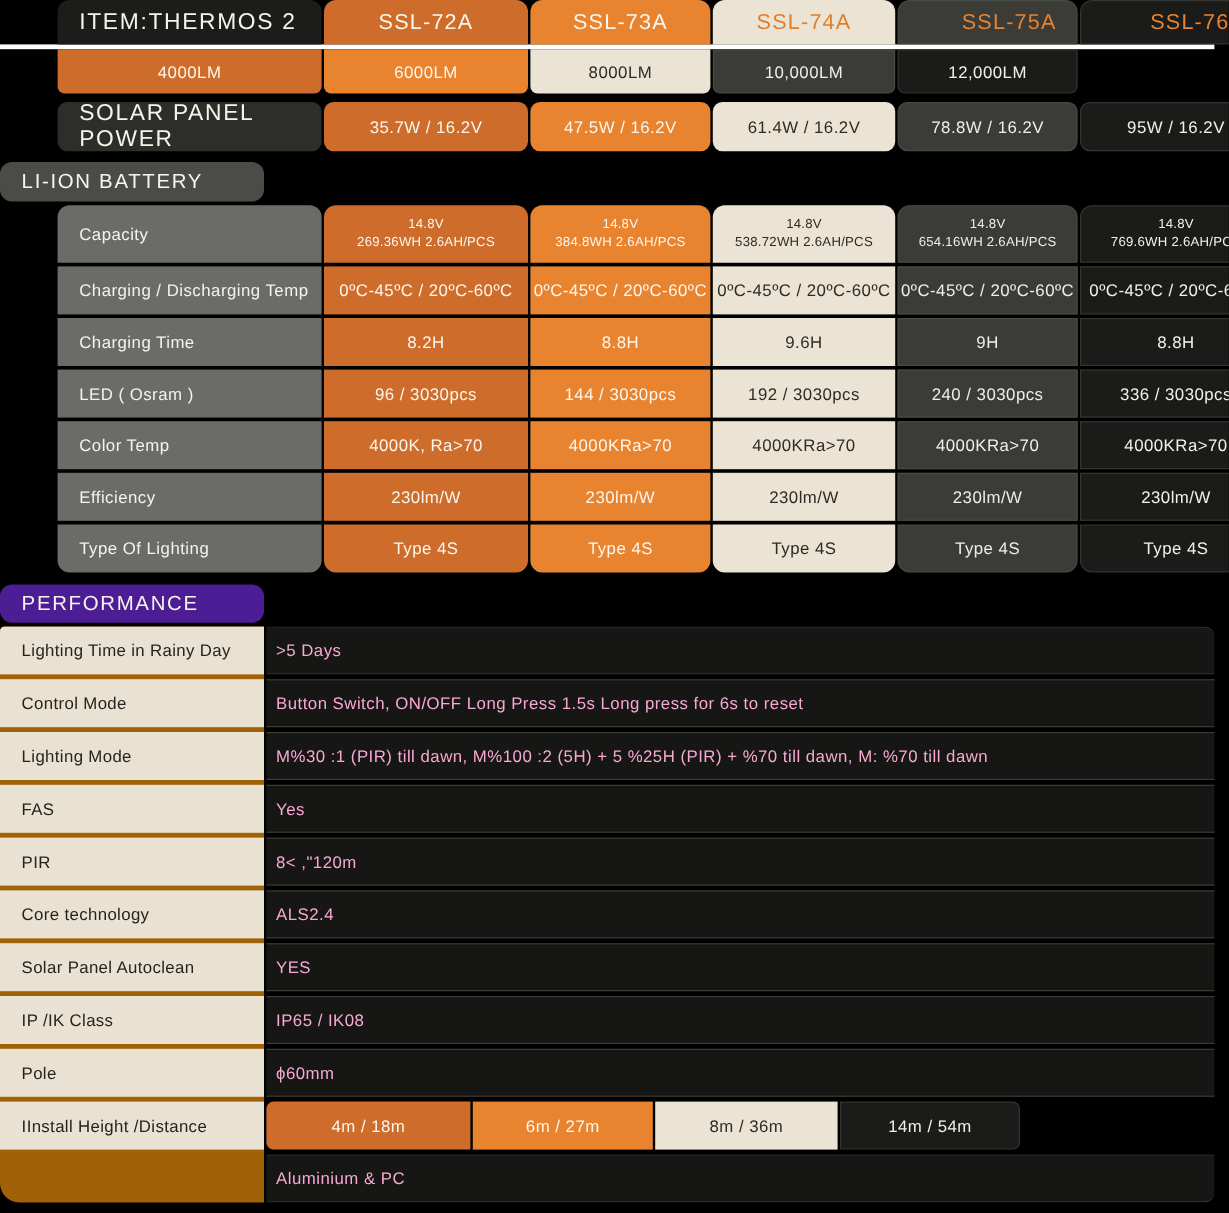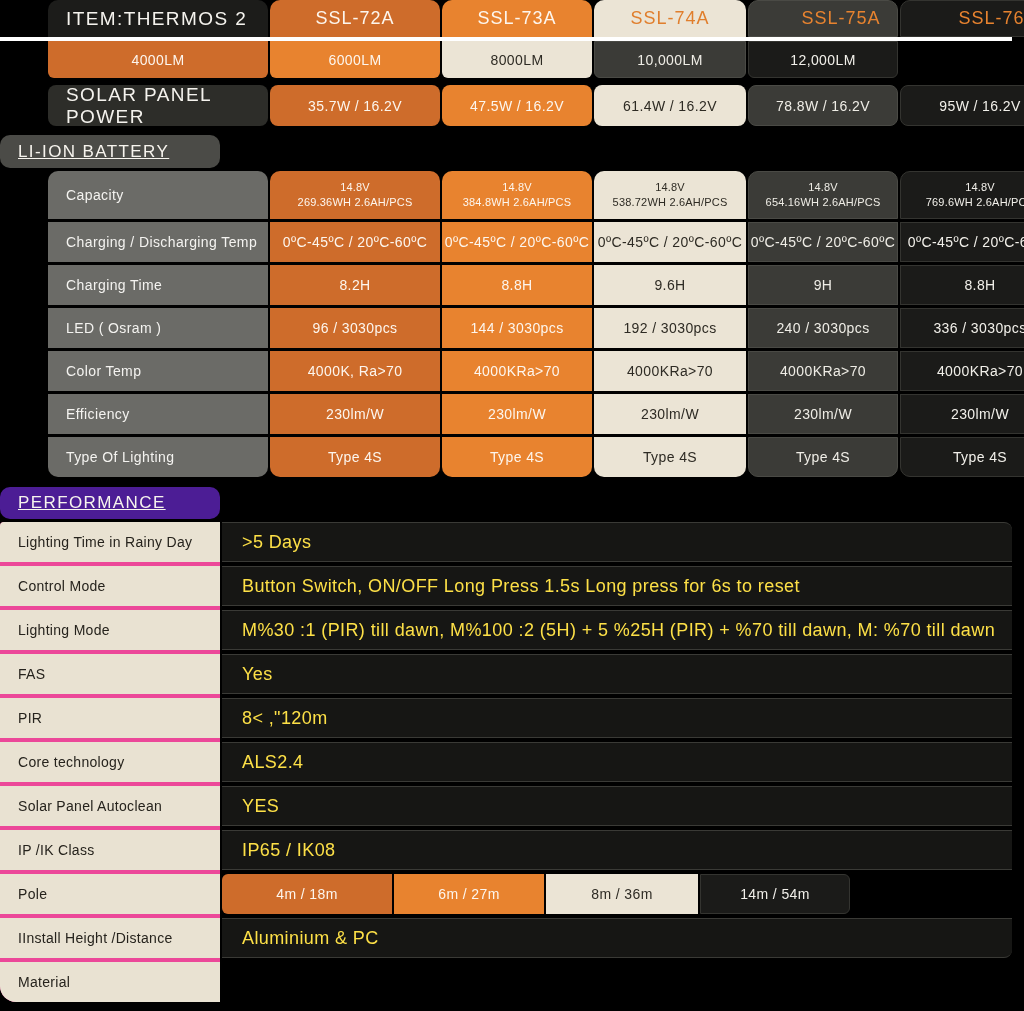--- a/index.html
+++ b/index.html
@@ -39,49 +39,49 @@
   .r2 .cell { height:37px; border-radius:0 0 6px 6px; }
   .gap7 { height:7px; }
   .r3 .cell { height:41px; border-radius:8px; }
   .dark1 { background:#1C1C1A; color:#F5F3EE; }
   .dark2 { background:#2D2D29; color:#F5F3EE; }
   .top-lbl { font-size:19px !important; letter-spacing:1.4px !important; }
 
   
   .sec-title {
     width:220px; display:flex; align-items:center; padding-left:18px;
-    border-radius:10px; color:#F7F4EE; letter-spacing:1.4px; font-size:17px;text-decoration:underline;
+    border-radius:10px; color:#F7F4EE; letter-spacing:1.4px; font-size:17px;
   }
   .sec-battery { height:33px; margin-top:9px; background:#4B4B47; }
   .sec-perf { height:32px; margin-top:10px; background:#4c1d95; }
 
   
   .battery { margin-top:3px; }
   .brow { margin-bottom:3px; }
   .brow .cell { height:40px; }
   .brow.tall .cell { height:48px; }
   .brow .lbl { background:#6B6B67; color:#F4F3F0; }
   .pre { white-space:pre-line; font-size:11px; line-height:1.35; letter-spacing:.2px; }
   .rt { border-radius:10px 10px 0 0; }
   .rb { border-radius:0 0 10px 10px; }
 
   
   .perf { margin-top:3px; display:grid; grid-template-columns:220px 790px; column-gap:2px; }
   .perf-left {
-    display:flex; flex-direction:column; row-gap:4px; background:#ec4899;
+    display:flex; flex-direction:column; row-gap:4px; background:#a16207;
     border-radius:4px 0 0 16px; overflow:hidden;
   }
   .plbl {
     height:40px; flex:0 0 40px; background:#E9E2D2; color:#26231D;
     display:flex; align-items:center; padding-left:18px; font-size:14px; letter-spacing:.3px;
   }
   .perf-right { display:flex; flex-direction:column; row-gap:4px; }
   .pval {
-    height:40px; flex:0 0 40px; background:#161614; color:#fde047;
-    display:flex; align-items:center; padding-left:20px; font-size:18px; letter-spacing:.4px;
+    height:40px; flex:0 0 40px; background:#161614; color:#f9a8d4;
+    display:flex; align-items:center; padding-left:8px; font-size:14px; letter-spacing:.4px;
     border-top:1px solid #3a3a36; border-bottom:1px solid #3a3a36;
   }
   .pval.first { border-radius:0 8px 0 0; }
   .pval.last  { border-radius:0 0 8px 0; }
   .ivals {
     display:grid; grid-template-columns:170px 150px 152px 150px 160px;
     column-gap:2px; height:40px; flex:0 0 40px;
   }
   .ivals .cell { height:40px; }
   .ivals .cell:first-child { border-radius:6px 0 0 6px; }
@@ -195,31 +195,31 @@
       <div class="plbl">Lighting Time in Rainy Day</div>
       <div class="plbl">Control Mode</div>
       <div class="plbl">Lighting Mode</div>
       <div class="plbl">FAS</div>
       <div class="plbl">PIR</div>
       <div class="plbl">Core technology</div>
       <div class="plbl">Solar Panel Autoclean</div>
       <div class="plbl">IP /IK Class</div>
       <div class="plbl">Pole</div>
       <div class="plbl">IInstall Height /Distance</div>
-      <div class="plbl">Material</div>
     </div>
     <div class="perf-right">
       <div class="pval first">&gt;5 Days</div>
       <div class="pval">Button Switch, ON/OFF Long Press 1.5s Long press for 6s to reset</div>
       <div class="pval">M%30 :1 (PIR) till dawn, M%100 :2 (5H) + 5 %25H (PIR) + %70 till dawn, M: %70 till dawn</div>
       <div class="pval">Yes</div>
       <div class="pval">8&lt; ,"120m</div>
       <div class="pval">ALS2.4</div>
       <div class="pval">YES</div>
       <div class="pval">IP65 / IK08</div>
+      <div class="pval">ϕ60mm</div>
       <div class="ivals">
         <div class="cell c1">4m / 18m</div>
         <div class="cell c2">6m / 27m</div>
         <div class="cell c3">8m / 36m</div>
         <div class="cell c5">14m / 54m</div>
       </div>
       <div class="pval last">Aluminium &amp; PC</div>
     </div>
   </div>
 

